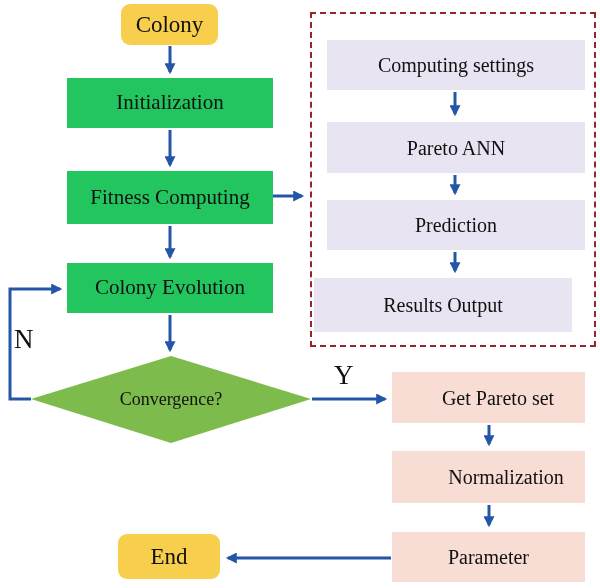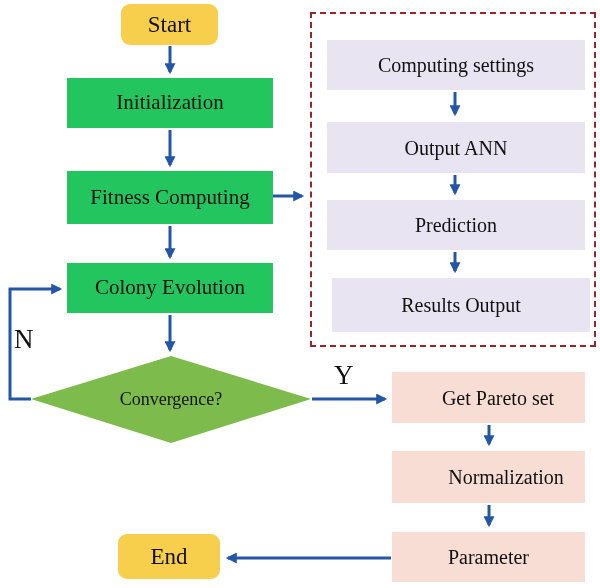--- a/index.html
+++ b/index.html
@@ -78,43 +78,43 @@
       <line x1="455" y1="175" x2="455" y2="193" marker-end="url(#ah)"></line>
       <line x1="455" y1="252" x2="455" y2="271" marker-end="url(#ah)"></line>
       <line x1="489" y1="425" x2="489" y2="444" marker-end="url(#ah)"></line>
       <line x1="489" y1="505" x2="489" y2="525" marker-end="url(#ah)"></line>
       <line x1="391" y1="558" x2="228" y2="558" marker-end="url(#ah)"></line>
     </g>
   </svg>
 
   <div id="ann-panel"></div>
 
-  <div class="node terminal" style="left:121px;top:4px;width:97px;height:41px;">Start</div>
+  <div class="node terminal" style="left:121px;top:4px;width:97px;height:41px;">Colony</div>
 
   <div class="node process" style="left:67px;top:78px;width:206px;height:50px;">Initialization</div>
 
   <div class="node process" style="left:67px;top:171px;width:206px;height:53px;">Fitness Computing</div>
 
   <div class="node process" style="left:67px;top:263px;width:206px;height:50px;">Colony Evolution</div>
 
   <div class="decision-label" style="left:91px;top:389px;width:160px;">Convergence?</div>
 
   <div class="node terminal" style="left:118px;top:534px;width:102px;height:45px;">End</div>
 
   <div class="branch-label" style="left:14px;top:324px;">N</div>
 
   <div class="branch-label" style="left:334px;top:360px;">Y</div>
 
   <div class="node ann" style="left:327px;top:40px;width:258px;height:50px;">Computing settings</div>
 
-  <div class="node ann" style="left:327px;top:122px;width:258px;height:51px;">Output ANN</div>
+  <div class="node ann" style="left:327px;top:122px;width:258px;height:51px;">Pareto ANN</div>
 
   <div class="node ann" style="left:327px;top:200px;width:258px;height:50px;">Prediction</div>
 
-  <div class="node ann" style="left:332px;top:278px;width:258px;height:54px;">Results Output</div>
+  <div class="node ann" style="left:314px;top:278px;width:258px;height:54px;">Results Output</div>
 
   <div class="node pareto" style="left:392px;top:372px;width:193px;height:51px;padding-left:19px;">Get Pareto set</div>
 
   <div class="node pareto" style="left:392px;top:451px;width:193px;height:52px;padding-left:35px;">Normalization</div>
 
   <div class="node pareto" style="left:392px;top:532px;width:193px;height:50px;">Parameter</div>
 
 </div>
 
 </body></html>

